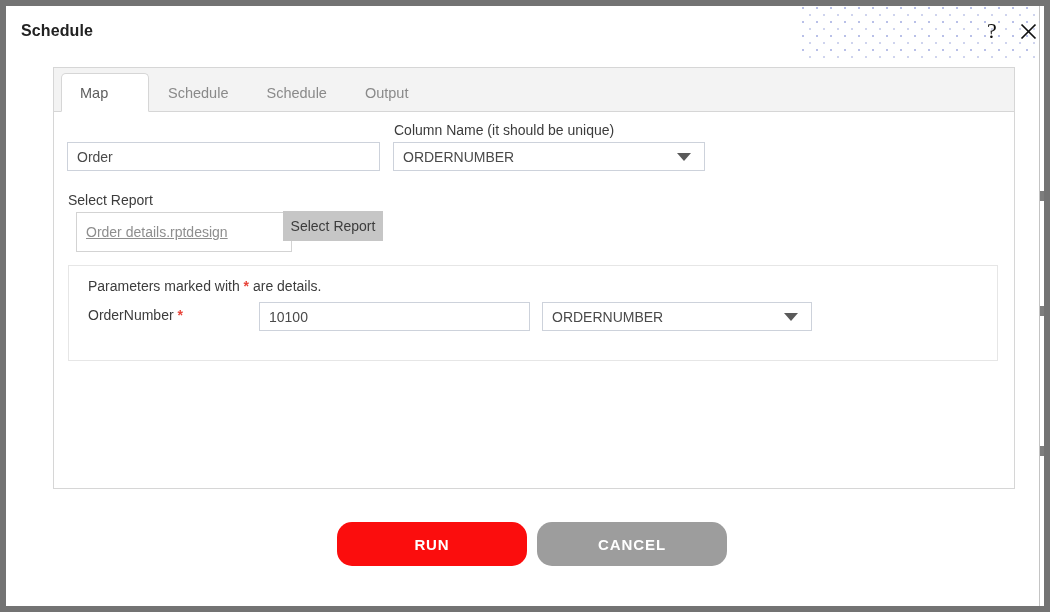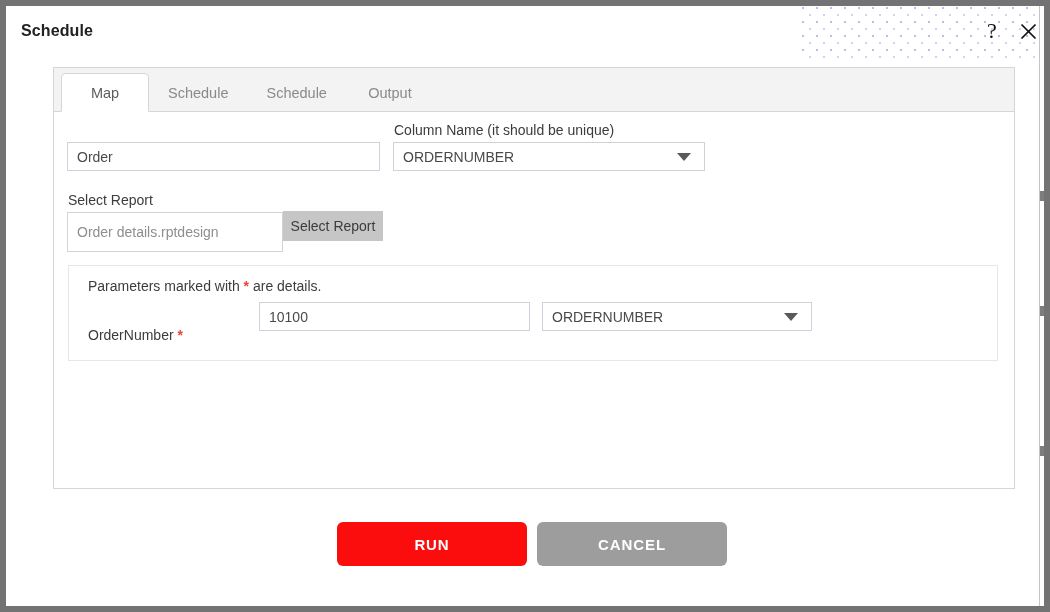--- a/index.html
+++ b/index.html
@@ -108,21 +108,21 @@
     display: flex;
     align-items: flex-end;
     padding-left: 7px;
   }
   .tab {
     height: 38px;
     min-width: 88px;
     padding: 0 18px;
     display: flex;
     align-items: center;
-    justify-content: center;
+    justify-content: flex-start;
     font-size: 14.5px;
     color: #8a8a8a;
     cursor: pointer;
     box-sizing: border-box;
     background: transparent;
     border: 1px solid transparent;
     border-bottom: none;
     position: relative;
   }
   .tab.active {
@@ -193,22 +193,23 @@
   #name-label { left: 14px; top: 27px; }
   #name-input { left: 13px; top: 30px; width: 313px; height: 29px; }
 
   
   #column-label { left: 340px; top: 10px; }
   #column-select { left: 339px; top: 30px; width: 312px; height: 29px; }
 
   
   #select-report-label { left: 14px; top: 80px; }
   #report-input {
-    left: 13px; top: 100px; width: 216px; height: 40px;
+    left: 22px; top: 100px; width: 216px; height: 40px;
     border-color: #d3d3d3;
+    text-decoration: underline;
   }
   #select-report-button {
     position: absolute;
     left: 229px; top: 99px;
     width: 100px; height: 30px;
     background: #c6c6c6;
     border: none;
     font-family: "Liberation Sans", sans-serif;
     font-size: 14px;
     color: #3c3c3c;
@@ -242,21 +243,20 @@
     font-size: 14px;
     font-weight: bold;
   }
   #param-row-label {
     position: absolute;
     left: 19px;
     top: 41px;
     font-size: 14px;
     color: #3c3c3c;
     white-space: nowrap;
-    margin-top: 20px;
   }
   #param-value-input {
     position: absolute;
     left: 190px; top: 36px;
     width: 271px; height: 29px;
   }
   #param-column-select {
     position: absolute;
     left: 473px; top: 36px;
     width: 270px; height: 29px;
@@ -269,21 +269,21 @@
     top: 462px;
     width: 1047px;
     height: 60px;
   }
   .action-button {
     position: absolute;
     top: 0;
     width: 190px;
     height: 44px;
     border: none;
-    border-radius: 6px;
+    border-radius: 15px;
     color: #ffffff;
     font-family: "Liberation Sans", sans-serif;
     font-size: 15px;
     font-weight: bold;
     letter-spacing: 0.9px;
     cursor: pointer;
     padding: 0;
   }
   #run-button { left: 330px; background: #fb0d0d; }
   #cancel-button { left: 530px; background: #9d9d9d; }

